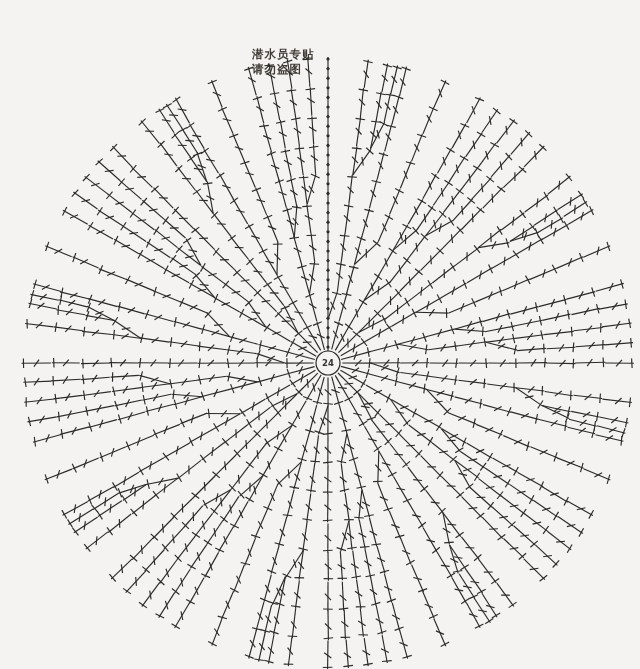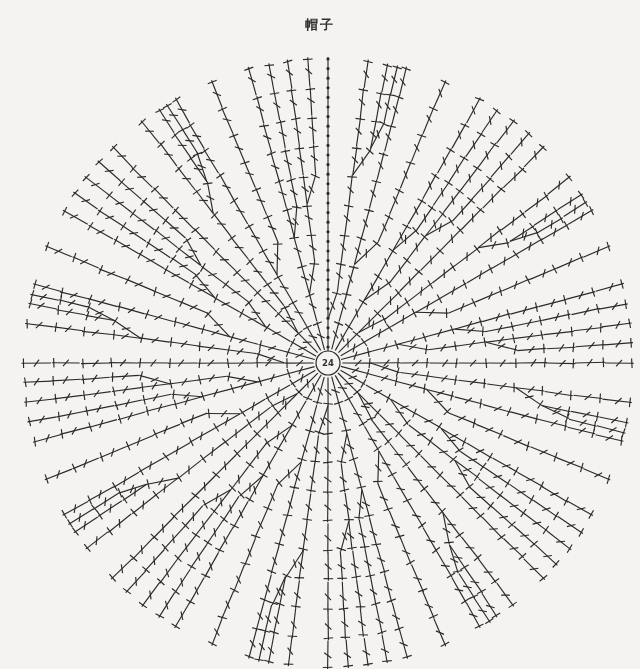--- a/index.html
+++ b/index.html
@@ -21,22 +21,25 @@
     position:absolute;left:252px;top:47px;
     font-size:11.5px;font-weight:bold;line-height:15px;color:var(--wm);
     letter-spacing:1px;
   }
 </style>
 </head>
 <body>
 
 <div class="page">
 
-  <div class="page-title">帽子</div>
 
+  <div class="watermark">
+    <div>潜水员专贴</div>
+    <div>请勿盗图</div>
+  </div>
 
   <svg id="chart-svg" class="chart-svg" width="640" height="669" viewBox="0 0 640 669">
     <g id="gen-layer" fill="none" stroke-width="1.15" stroke="#2b2a27">
         <g>
           <line x1="331.7" y1="349.3" x2="339.1" y2="321.6"></line>
           <line x1="334.2" y1="321.6" x2="343.0" y2="325.4"></line>
           <line x1="338.1" y1="338.2" x2="333.2" y2="330.8"></line>
           <line x1="335.3" y1="350.4" x2="349.8" y2="325.0"></line>
           <line x1="345.1" y1="323.8" x2="352.6" y2="329.7"></line>
           <line x1="344.2" y1="341.8" x2="340.8" y2="333.7"></line>

